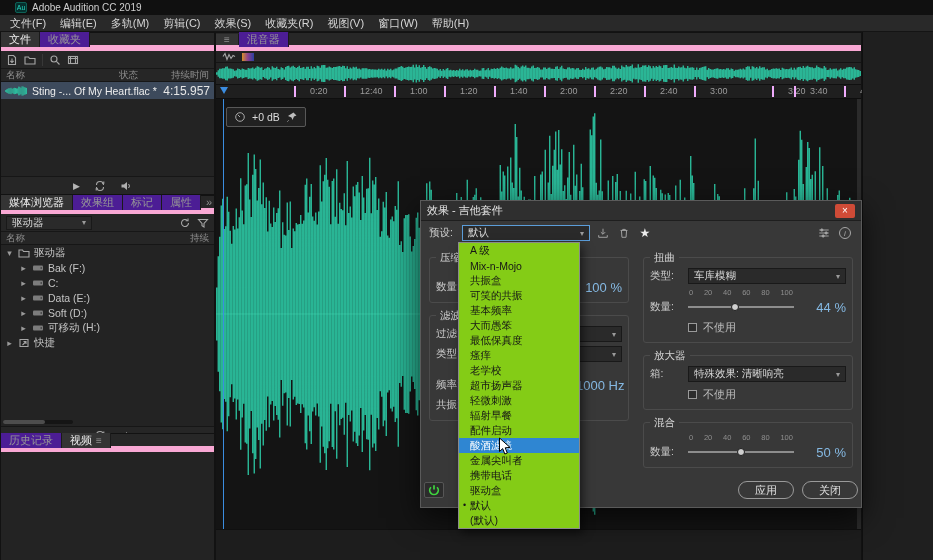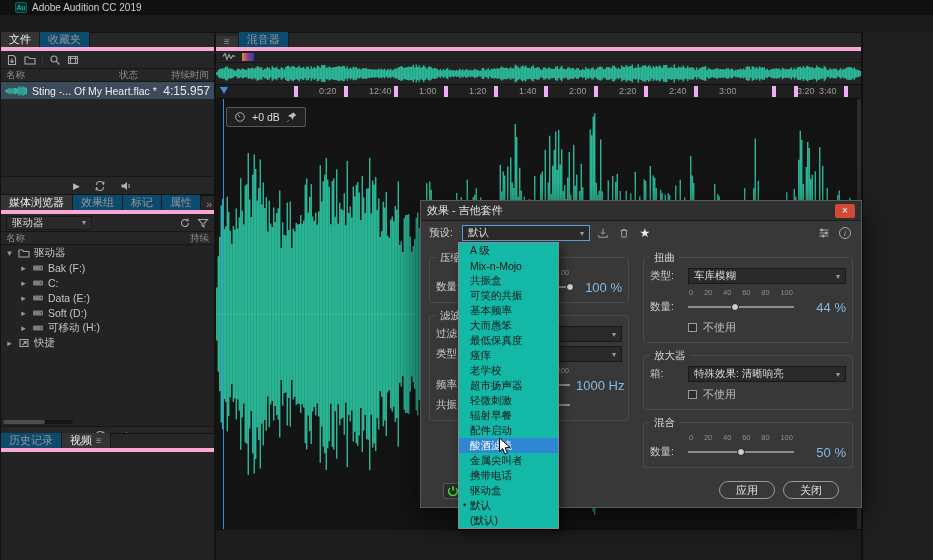--- a/index.html
+++ b/index.html
@@ -7,22 +7,22 @@
   .app{position:relative;width:933px;height:560px;background:#1a1a1a;color:#ccc;font-size:11px;overflow:hidden}
 
   
   .titlebar{position:absolute;left:0;top:0;width:100%;height:15px;background:#101010;display:flex;align-items:center;gap:5px;padding:0 15px;font-size:10px;color:#cfcfcf}
   .appicon{width:12px;height:11px;background:#05302e;border:1px solid #0d6156;color:#28d7c1;font-size:7px;line-height:9px;text-align:center;border-radius:2px;flex:none}
   .menubar{position:absolute;left:0;top:15px;width:100%;height:17px;background:#292929;border-bottom:1px solid #141414;display:flex;align-items:center;padding:0 3px}
   .menu-item{padding:0 7px;color:#d6d6d6;line-height:16px;cursor:default}
 
   
   .panel{position:absolute;background:#232323;border:1px solid #121212}
-  .tabbar{height:18px;background:#272727;display:flex;align-items:flex-end;border-bottom:4px solid #f9a8d4}
-  .tab{display:flex;align-items:center;gap:4px;padding:0 8px;font-size:11px;color:#969696;background:#0c4a6e;border-right:1px solid #1a1a1a;white-space:nowrap}
+  .tabbar{height:18px;background:#272727;display:flex;align-items:center;border-bottom:6px solid #f9a8d4}
+  .tab{display:flex;align-items:center;gap:4px;padding:0 8px;font-size:11px;color:#969696;background:#4c1d95;border-right:1px solid #1a1a1a;white-space:nowrap}
   .tab.active{background:#343434;color:#ececec}
   .pm{color:#8f8f8f;font-size:10px}
   .ovf{margin-left:auto;padding:0 5px;color:#8f8f8f;display:flex;align-items:center}
 
   .toolrow{height:18px;display:flex;align-items:center;gap:6px;padding:0 5px;background:#262626;border-bottom:1px solid #171717}
   .sep{width:1px;height:12px;background:#161616;border-right:1px solid #383838}
   .i12{width:12px;height:12px;display:inline-block;flex:none}
   svg.ic{stroke:#a6a6a6;fill:none;stroke-width:1.1}
 
   .colhead{display:flex;align-items:center;height:13px;background:#262626;border-bottom:1px solid #161616;font-size:9.5px;color:#8f8f8f;padding:0 5px}
@@ -42,21 +42,21 @@
   .tw{width:9px;color:#9a9a9a;font-size:9px;text-align:center;flex:none}
   .hscroll{position:absolute;left:2px;bottom:20px;width:70px;height:4px;background:#151515;border-radius:2px}
   .hscroll .thumb{width:60%;height:100%;background:#4d4d4d;border-radius:2px}
 
   
   .etoolbar{height:12px;display:flex;align-items:center;gap:6px;padding:0 6px;background:#222;border-bottom:1px solid #141414}
   .specicon{width:12px;height:8px;background:linear-gradient(90deg,#d98e2b,#8a3f8f,#2b3fa0);display:inline-block}
   .overview{height:22px;background:#232323;border-bottom:1px solid #101010;position:relative}
   .overview svg,.wavearea>svg{display:block;width:100%;height:100%}
   .ruler{position:relative;height:14px;background:#1f1f1f;border-bottom:1px solid #0e0e0e}
-  .rt{position:absolute;bottom:1px;height:11px;line-height:11px;border-left:4px solid #f0abfc;padding-left:21px;font-size:9px;color:#9c9c9c}
+  .rt{position:absolute;bottom:1px;height:11px;line-height:11px;border-left:2px solid #f0abfc;padding-left:14px;font-size:9px;color:#9c9c9c}
   .ph-marker{position:absolute;left:4px;top:2px;width:0;height:0;border-left:4px solid transparent;border-right:4px solid transparent;border-top:7px solid #3b8de0}
   .wavearea{position:relative;height:430px;background:#141414;overflow:hidden}
   .playhead{position:absolute;left:7px;top:0;bottom:0;width:1px;background:#3b8de0}
   .hud{position:absolute;left:10px;top:8px;height:20px;display:flex;align-items:center;gap:6px;padding:0 7px;background:rgba(34,34,34,.94);border:1px solid #585858;border-radius:2px;color:#dcdcdc;font-size:10.5px}
   .vscroll{position:absolute;right:0;top:0;bottom:0;width:4px;background:#383838;opacity:.65}
   .ebottom{height:32px;background:#1d1d1d;border-top:1px solid #101010}
   .rightstrip{position:absolute;left:862px;top:32px;width:71px;height:528px;background:#1f1f1f;border-left:1px solid #0f0f0f}
 
   
   .dialog{position:absolute;left:420px;top:200px;width:442px;height:308px;background:#383838;border:1px solid #5a5a5a;box-shadow:0 10px 28px rgba(0,0,0,.65);z-index:10}
@@ -74,46 +74,57 @@
   .gtitle{position:absolute;top:-7px;left:6px;background:#383838;padding:0 4px;font-size:10.5px;color:#d6d6d6}
   .crow{display:flex;align-items:center;gap:6px;height:20px}
   .scalerow{height:9px;margin-top:2px}
   .scale{flex:1;display:flex;justify-content:space-between;font-size:7.5px;color:#8f8f8f;line-height:8px;padding:0 1px}
   .val{width:46px;flex:none;text-align:right;color:#85b9e3;font-size:13px;white-space:nowrap}
   .slider{position:relative;flex:1;height:12px}
   .slider .track{position:absolute;left:0;right:0;top:5px;height:2px;background:#8d8d8d}
   .slider .knob{position:absolute;top:2px;width:8px;height:8px;margin-left:-4px;border-radius:50%;background:#cfcfcf;border:1px solid #1c1c1c}
   .cbx{width:9px;height:9px;border:1px solid #9a9a9a;background:#2c2c2c;flex:none}
   .cblabel{color:#bdbdbd;font-size:11px}
-  .dfooter{position:absolute;left:0;right:0;bottom:8px;display:flex;align-items:flex-end;gap:8px;padding:0 22px}
+  .dfooter{position:absolute;left:0;right:0;bottom:8px;display:flex;align-items:center;gap:8px;padding:0 3px}
   .powerbtn{width:20px;height:16px;border:1px solid #565656;border-radius:2px;background:#2c2c2c;display:flex;align-items:center;justify-content:center}
   .btn{height:18px;padding:0 16px;border:1px solid #9a9a9a;border-radius:9px;background:transparent;color:#e2e2e2;font-size:11px;font-family:"Liberation Sans",sans-serif}
   .fspacer{flex:1}
   .ibtn{display:flex;align-items:center;justify-content:center;width:16px;height:16px}
   .infoc{width:12px;height:12px;border:1px solid #a6a6a6;border-radius:50%;color:#a6a6a6;font-size:8px;line-height:11px;text-align:center;font-style:italic}
   .starg{color:#ececec;font-size:12px;line-height:14px}
 
   
-  .preset-menu{position:absolute;left:458px;top:242px;width:101px;background:#14b8a6;border:1px solid #8a8a8a;box-shadow:3px 4px 9px rgba(0,0,0,.55);z-index:20}
+  .preset-menu{position:absolute;left:458px;top:242px;width:122px;background:#84cc16;border:1px solid #8a8a8a;box-shadow:3px 4px 9px rgba(0,0,0,.55);z-index:20}
   .mi{display:flex;align-items:center;height:15px;padding-right:4px;font-size:10.5px;color:#161616;white-space:nowrap}
   .mi .mb{width:11px;flex:none;text-align:center;font-size:9px;line-height:15px}
   .mi.hl{background:#2f86d2;color:#fff}
 
   .cursor{position:absolute;left:498px;top:437px;z-index:30}
 </style>
 </head>
 <body>
 
 <div class="app">
 
   <div class="titlebar">
     <span class="appicon">Au</span>
     <span>Adobe Audition CC 2019</span>
   </div>
 
+  <div class="menubar">
+    <span class="menu-item">文件(F)</span>
+    <span class="menu-item">编辑(E)</span>
+    <span class="menu-item">多轨(M)</span>
+    <span class="menu-item">剪辑(C)</span>
+    <span class="menu-item">效果(S)</span>
+    <span class="menu-item">收藏夹(R)</span>
+    <span class="menu-item">视图(V)</span>
+    <span class="menu-item">窗口(W)</span>
+    <span class="menu-item">帮助(H)</span>
+  </div>
 
   <div class="panel" style="left:0;top:32px;width:215px;height:163px">
     <div class="tabbar">
       <div class="tab active">
           <span>文件</span>
         </div>
       <div class="tab">
           <span>收藏夹</span>
         </div>
     </div>

